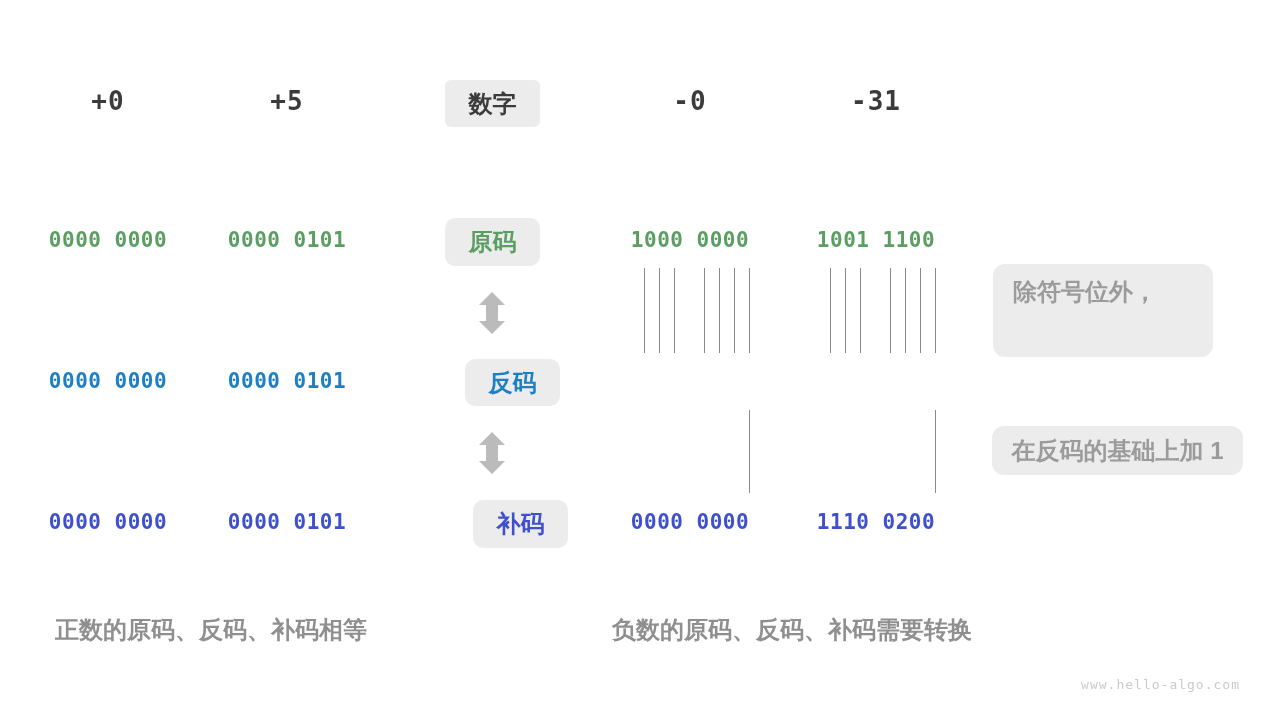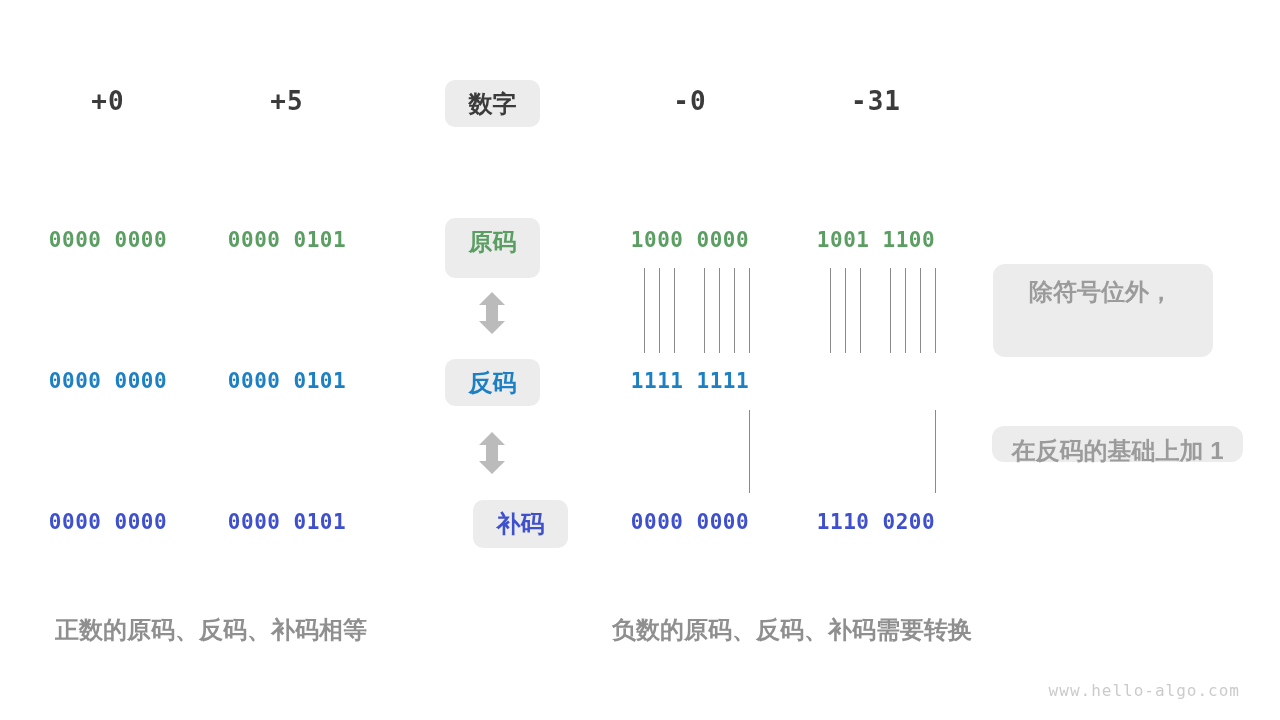--- a/index.html
+++ b/index.html
@@ -27,47 +27,47 @@
   .row-oc{top:365px;}
   .row-tc{top:506px;}
   .green{color:#5b9e62;}
   .blue{color:#1d80c4;}
   .indigo{color:#3e50cd;}
   
   .badge{
     left:445px;width:95px;background:#ececec;border-radius:10px;
     text-align:center;font-weight:700;font-size:24px;
   }
-  .badge-num{top:80px;height:47px;line-height:47px;color:#3b3b3b;}
-  .badge-sm{top:218px;height:60px;line-height:48px;}
-  .badge-oc{top:359px;height:47px;line-height:47px;}
+  .badge-num{top:80px;height:47px;line-height:47px;color:#3b3b3b;border-radius:6px;}
+  .badge-sm{top:218px;height:48px;line-height:48px;}
+  .badge-oc{top:359px;height:47px;line-height:47px;margin-left:20px;}
   .badge-tc{top:500px;height:48px;line-height:48px;margin-left:28px;}
   
   .arrow{left:479px;width:26px;height:42px;}
   .arrow1{top:292px;}
   .arrow2{top:432px;}
   
   .vline{width:1px;background:#8a8a8a;}
   .zone1{top:268px;height:85px;}
   .zone2{top:410px;height:83px;}
   
   .note{
     background:#ececec;border-radius:12px;color:#9b9b9b;font-weight:700;
     font-size:24px;
   }
-  .note1{left:993px;top:264px;width:220px;height:93px;padding:9px 0 0 36px;box-sizing:border-box;line-height:38px;}
-  .note2{left:992px;top:426px;width:251px;height:36px;line-height:49px;text-align:center;}
+  .note1{left:993px;top:264px;width:220px;height:93px;padding:9px 0 0 20px;box-sizing:border-box;line-height:38px;}
+  .note2{left:992px;top:426px;width:251px;height:49px;line-height:49px;text-align:center;}
   
   .caption{top:614px;font-weight:700;font-size:24px;color:#8f8f8f;}
   .cap-pos{left:55px;}
   .cap-neg{left:612px;}
   
   .watermark{
-    right:40px;bottom:20px;font-family:"DejaVu Sans Mono",monospace;
-    font-size:16px;color:#cbcbcb;letter-spacing:1px;
+    right:40px;bottom:28px;font-family:"DejaVu Sans Mono",monospace;
+    font-size:13px;color:#cbcbcb;letter-spacing:1px;
   }
 </style>
 </head>
 <body>
 
 <div id="canvas">
 
   <div class="abs numlabel col1">+0</div>
   <div class="abs numlabel col2">+5</div>
   <div class="abs badge badge-num">数字</div>
@@ -101,21 +101,20 @@
     </svg>
   </div>
 
   <div class="abs note note1">
     <div>除符号位外，</div>
   </div>
 
   <div class="abs bin blue row-oc col1">0000 0000</div>
   <div class="abs bin blue row-oc col2">0000 0101</div>
   <div class="abs badge badge-oc blue">反码</div>
-  <div class="abs bin blue row-oc col3">1111 1111</div>
 
   <div class="abs vline zone2" style="left:749px"></div>
   <div class="abs vline zone2" style="left:935px"></div>
 
   <div class="abs arrow arrow2">
     <svg width="26" height="42" viewBox="0 0 26 42">
       <path d="M13 0 L26 13 L19 13 L19 29 L26 29 L13 42 L0 29 L7 29 L7 13 L0 13 Z" fill="#bbbbbb"></path>
     </svg>
   </div>
 

